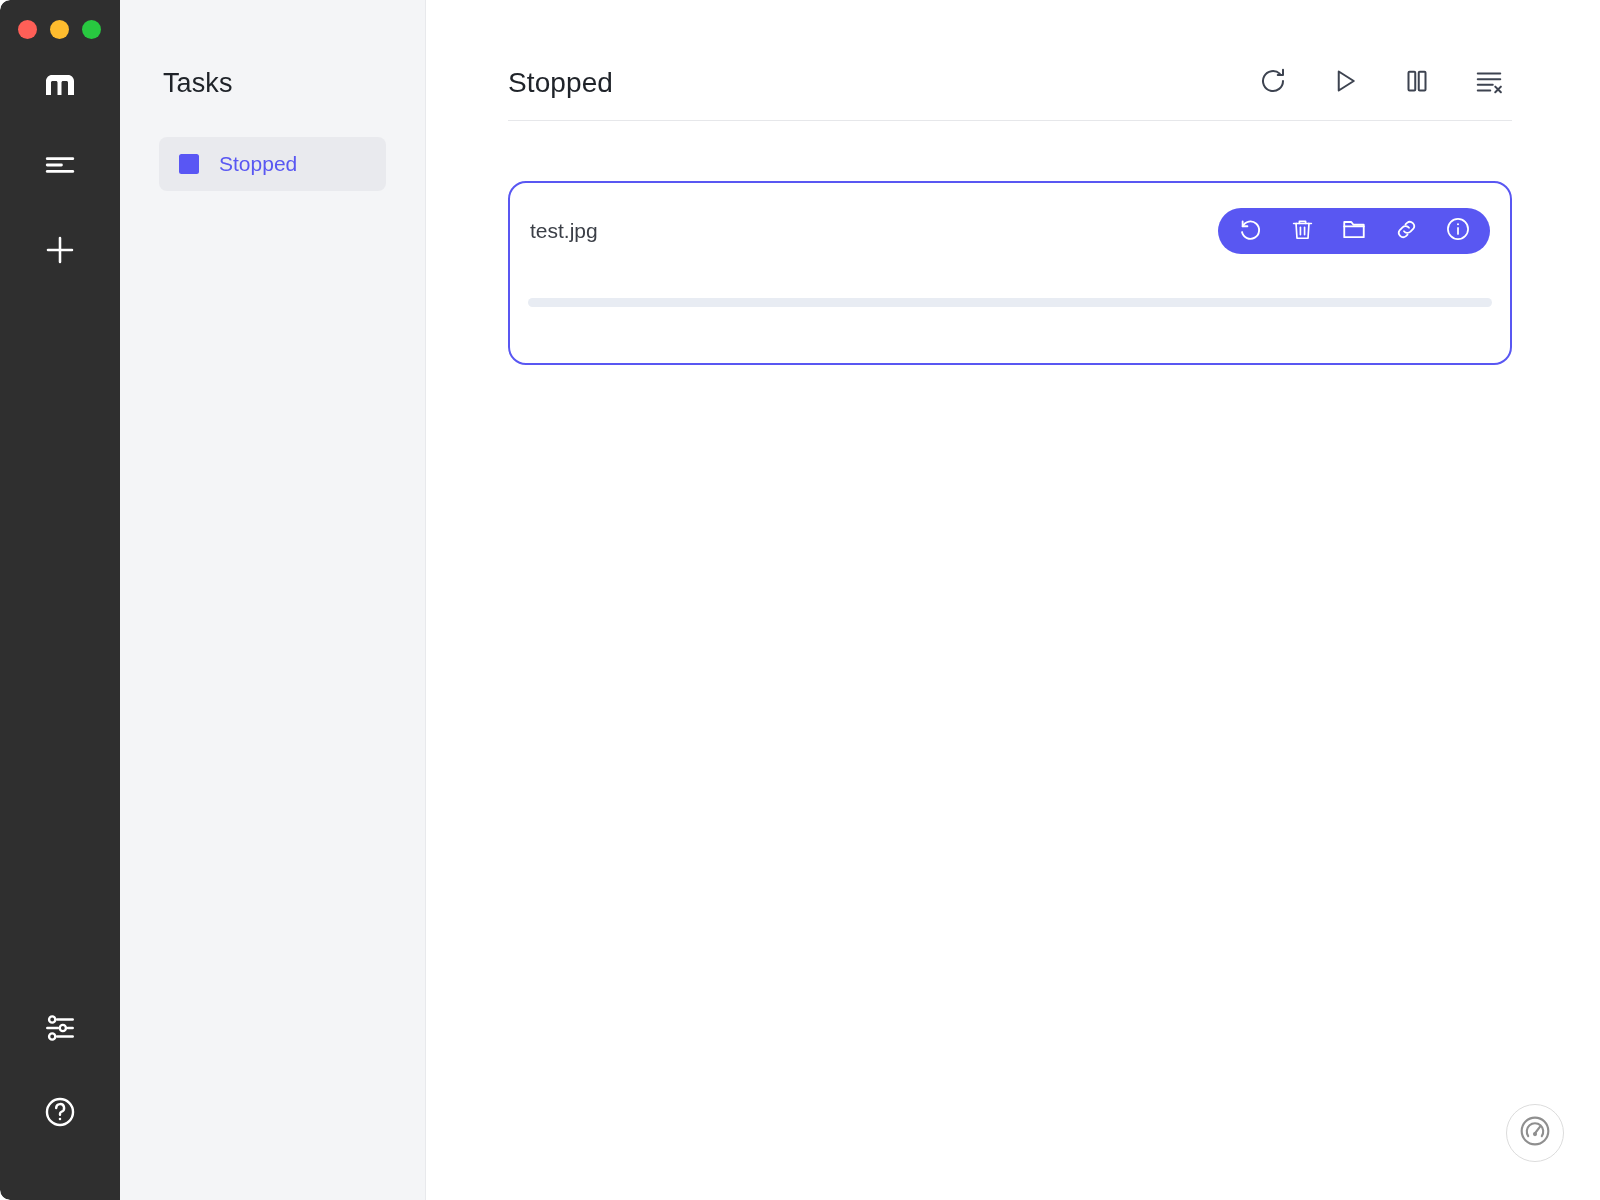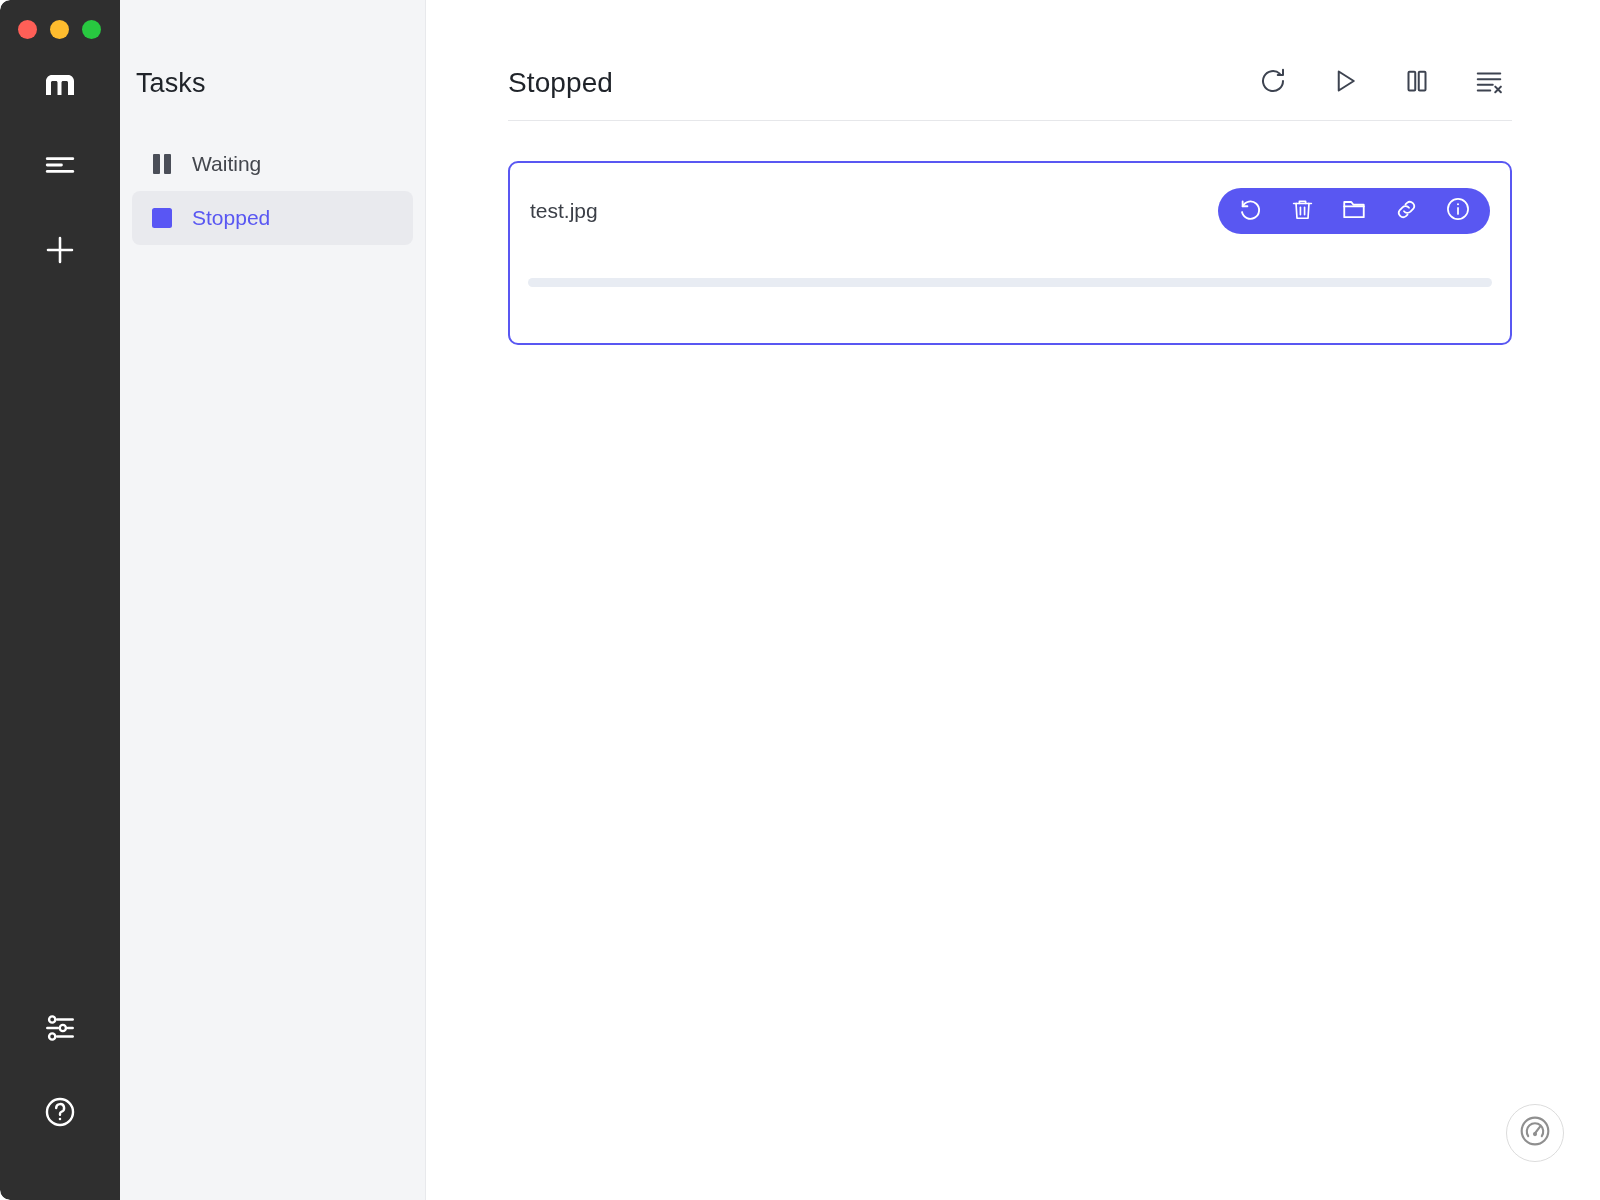--- a/index.html
+++ b/index.html
@@ -76,21 +76,21 @@
     gap: 28px;
   }
 
   
   .tasks-panel {
     width: 306px;
     flex: 0 0 306px;
     height: 100%;
     background: #f4f5f7;
     border-right: 1px solid #e8e9ec;
-    padding: 0 12px;
+    padding: 0 39px;
     position: relative;
   }
   .tasks-title {
     font-size: 27px;
     color: #1f2329;
     font-weight: 400;
     padding-top: 68px;
     padding-left: 4px;
     letter-spacing: 0.1px;
   }
@@ -155,24 +155,24 @@
     cursor: pointer;
   }
   .header-divider {
     height: 1px;
     background: #e6e7ea;
     margin-top: 12px;
   }
 
   
   .task-card {
-    margin-top: 40px;
+    margin-top: 60px;
     height: 184px;
     border: 2px solid #5957f2;
-    border-radius: 10px;
+    border-radius: 18px;
     position: relative;
     background: #ffffff;
   }
   .card-filename {
     position: absolute;
     left: 20px;
     top: 36px;
     font-size: 21px;
     color: #3b3f47;
   }
@@ -294,29 +294,20 @@
       </div>
     </div>
   </div>
 
   <div class="tasks-panel">
     <div class="tasks-title">Tasks</div>
 
     <div class="task-nav">
 
 
-      <div class="task-item">
-        <span class="ti-icon">
-          <svg width="20" height="22" viewBox="0 0 20 22">
-            <rect x="1" y="1" width="7" height="20" rx="1" fill="#4a4e58"></rect>
-            <rect x="12" y="1" width="7" height="20" rx="1" fill="#4a4e58"></rect>
-          </svg>
-        </span>
-        <span>Waiting</span>
-      </div>
 
       <div class="task-item active">
         <span class="ti-icon">
           <svg width="22" height="22" viewBox="0 0 22 22">
               <rect x="1" y="1" width="20" height="20" rx="2.5" fill="#5956f4"></rect>
             </svg>
         </span>
         <span>Stopped</span>
       </div>
 

